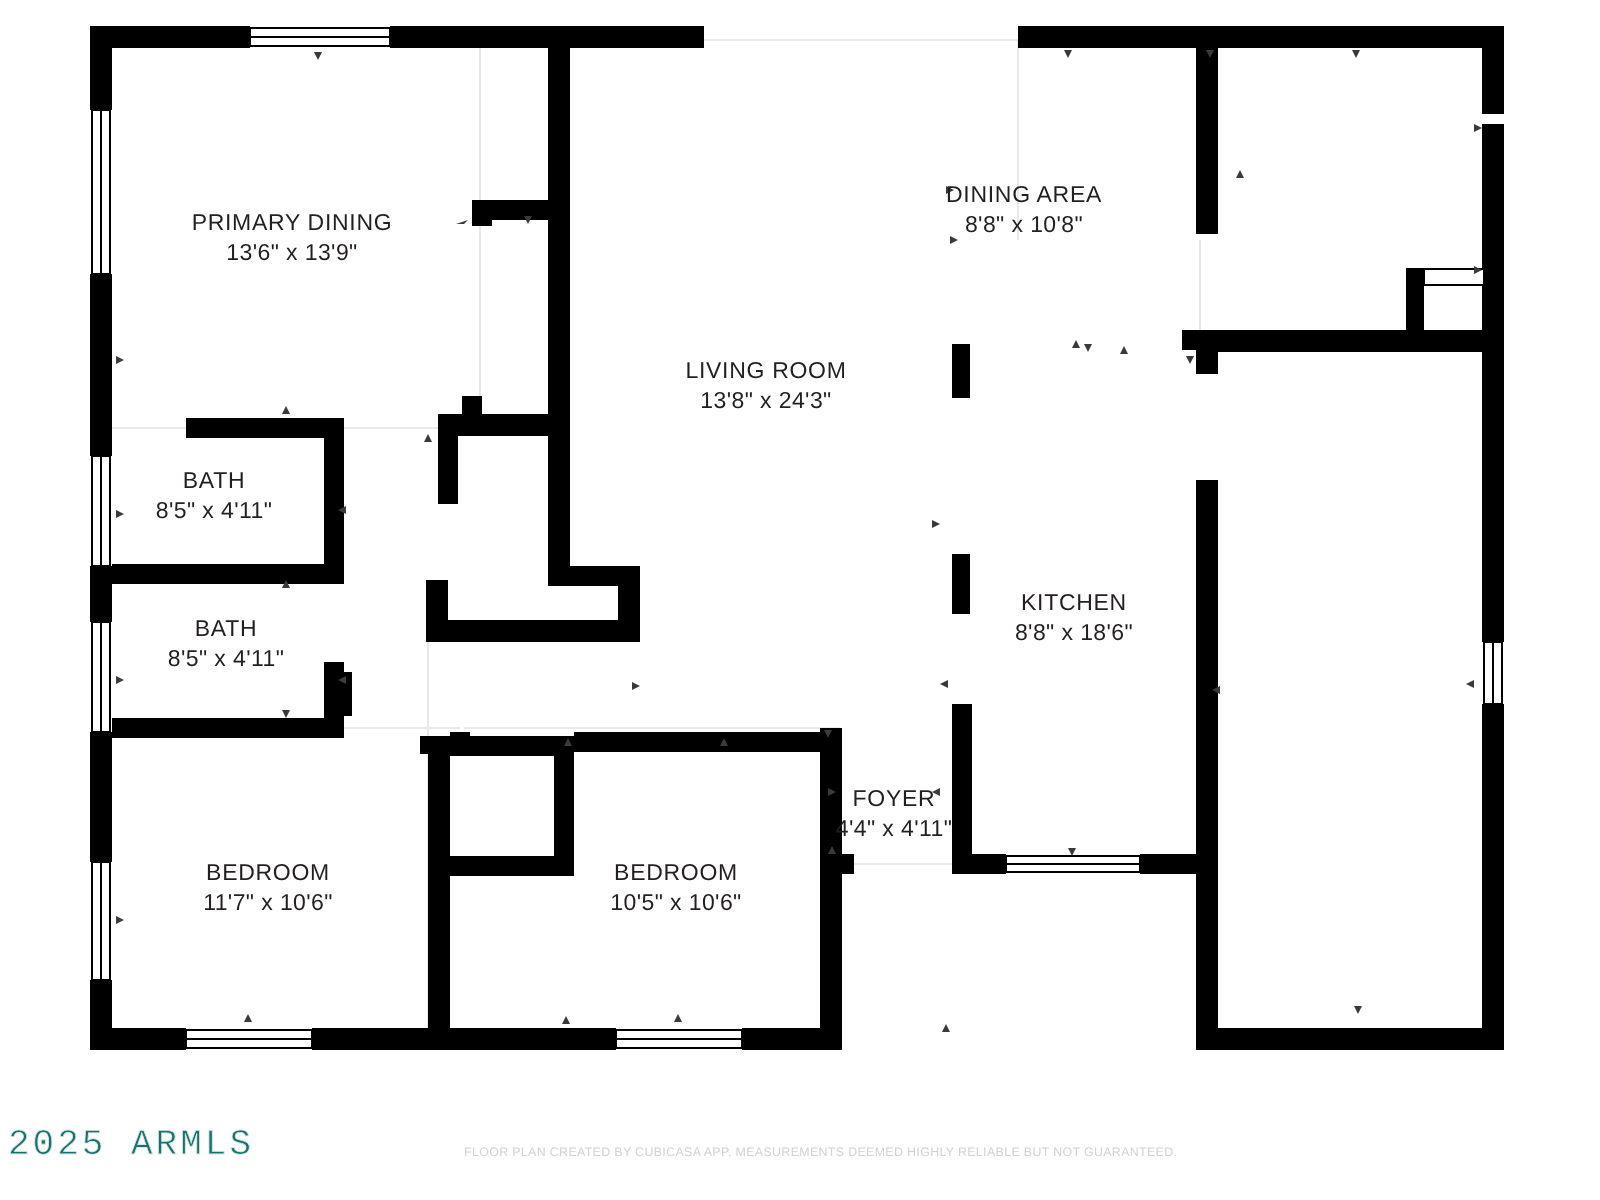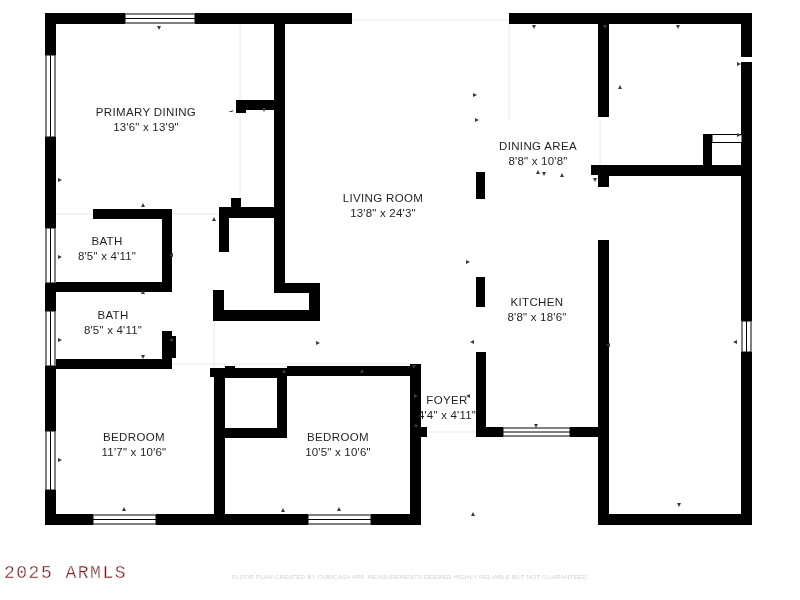--- a/index.html
+++ b/index.html
@@ -52,21 +52,21 @@
     letter-spacing: 0.2px;
     color: #231f20;
     line-height: 15px;
   }
   #watermark {
     position: absolute;
     left: 4px;
     top: 563px;
     font-size: 18px;
     letter-spacing: 1.5px;
-    color: #7f1d1d;
+    color: #0f766e;
     font-family: "Liberation Mono", monospace;
     -webkit-text-stroke: 0.4px #e4e4e4;
   }
   #disclaimer {
     position: absolute;
     left: 232px;
     top: 573px;
     font-size: 6.2px;
     letter-spacing: 0.18px;
     color: #d2d2d2;
@@ -282,26 +282,26 @@
   <div class="room-label" style="left:134px; top:430px;">
     <div class="room-name">BEDROOM</div>
     <div class="room-dims">11'7" x 10'6"</div>
   </div>
 
   <div class="room-label" style="left:338px; top:430px;">
     <div class="room-name">BEDROOM</div>
     <div class="room-dims">10'5" x 10'6"</div>
   </div>
 
-  <div class="room-label" style="left:383px; top:179px;margin-top:12px;">
+  <div class="room-label" style="left:383px; top:179px;">
     <div class="room-name">LIVING ROOM</div>
     <div class="room-dims">13'8" x 24'3"</div>
   </div>
 
-  <div class="room-label" style="left:538px; top:91px;margin-top:48px;">
+  <div class="room-label" style="left:512px; top:91px;">
     <div class="room-name">DINING AREA</div>
     <div class="room-dims">8'8" x 10'8"</div>
   </div>
 
   <div class="room-label" style="left:537px; top:295px;text-align:center;">
     <div class="room-name">KITCHEN</div>
     <div class="room-dims">8'8" x 18'6"</div>
   </div>
 
   <div class="room-label" style="left:447px; top:393px;text-align:center;">

